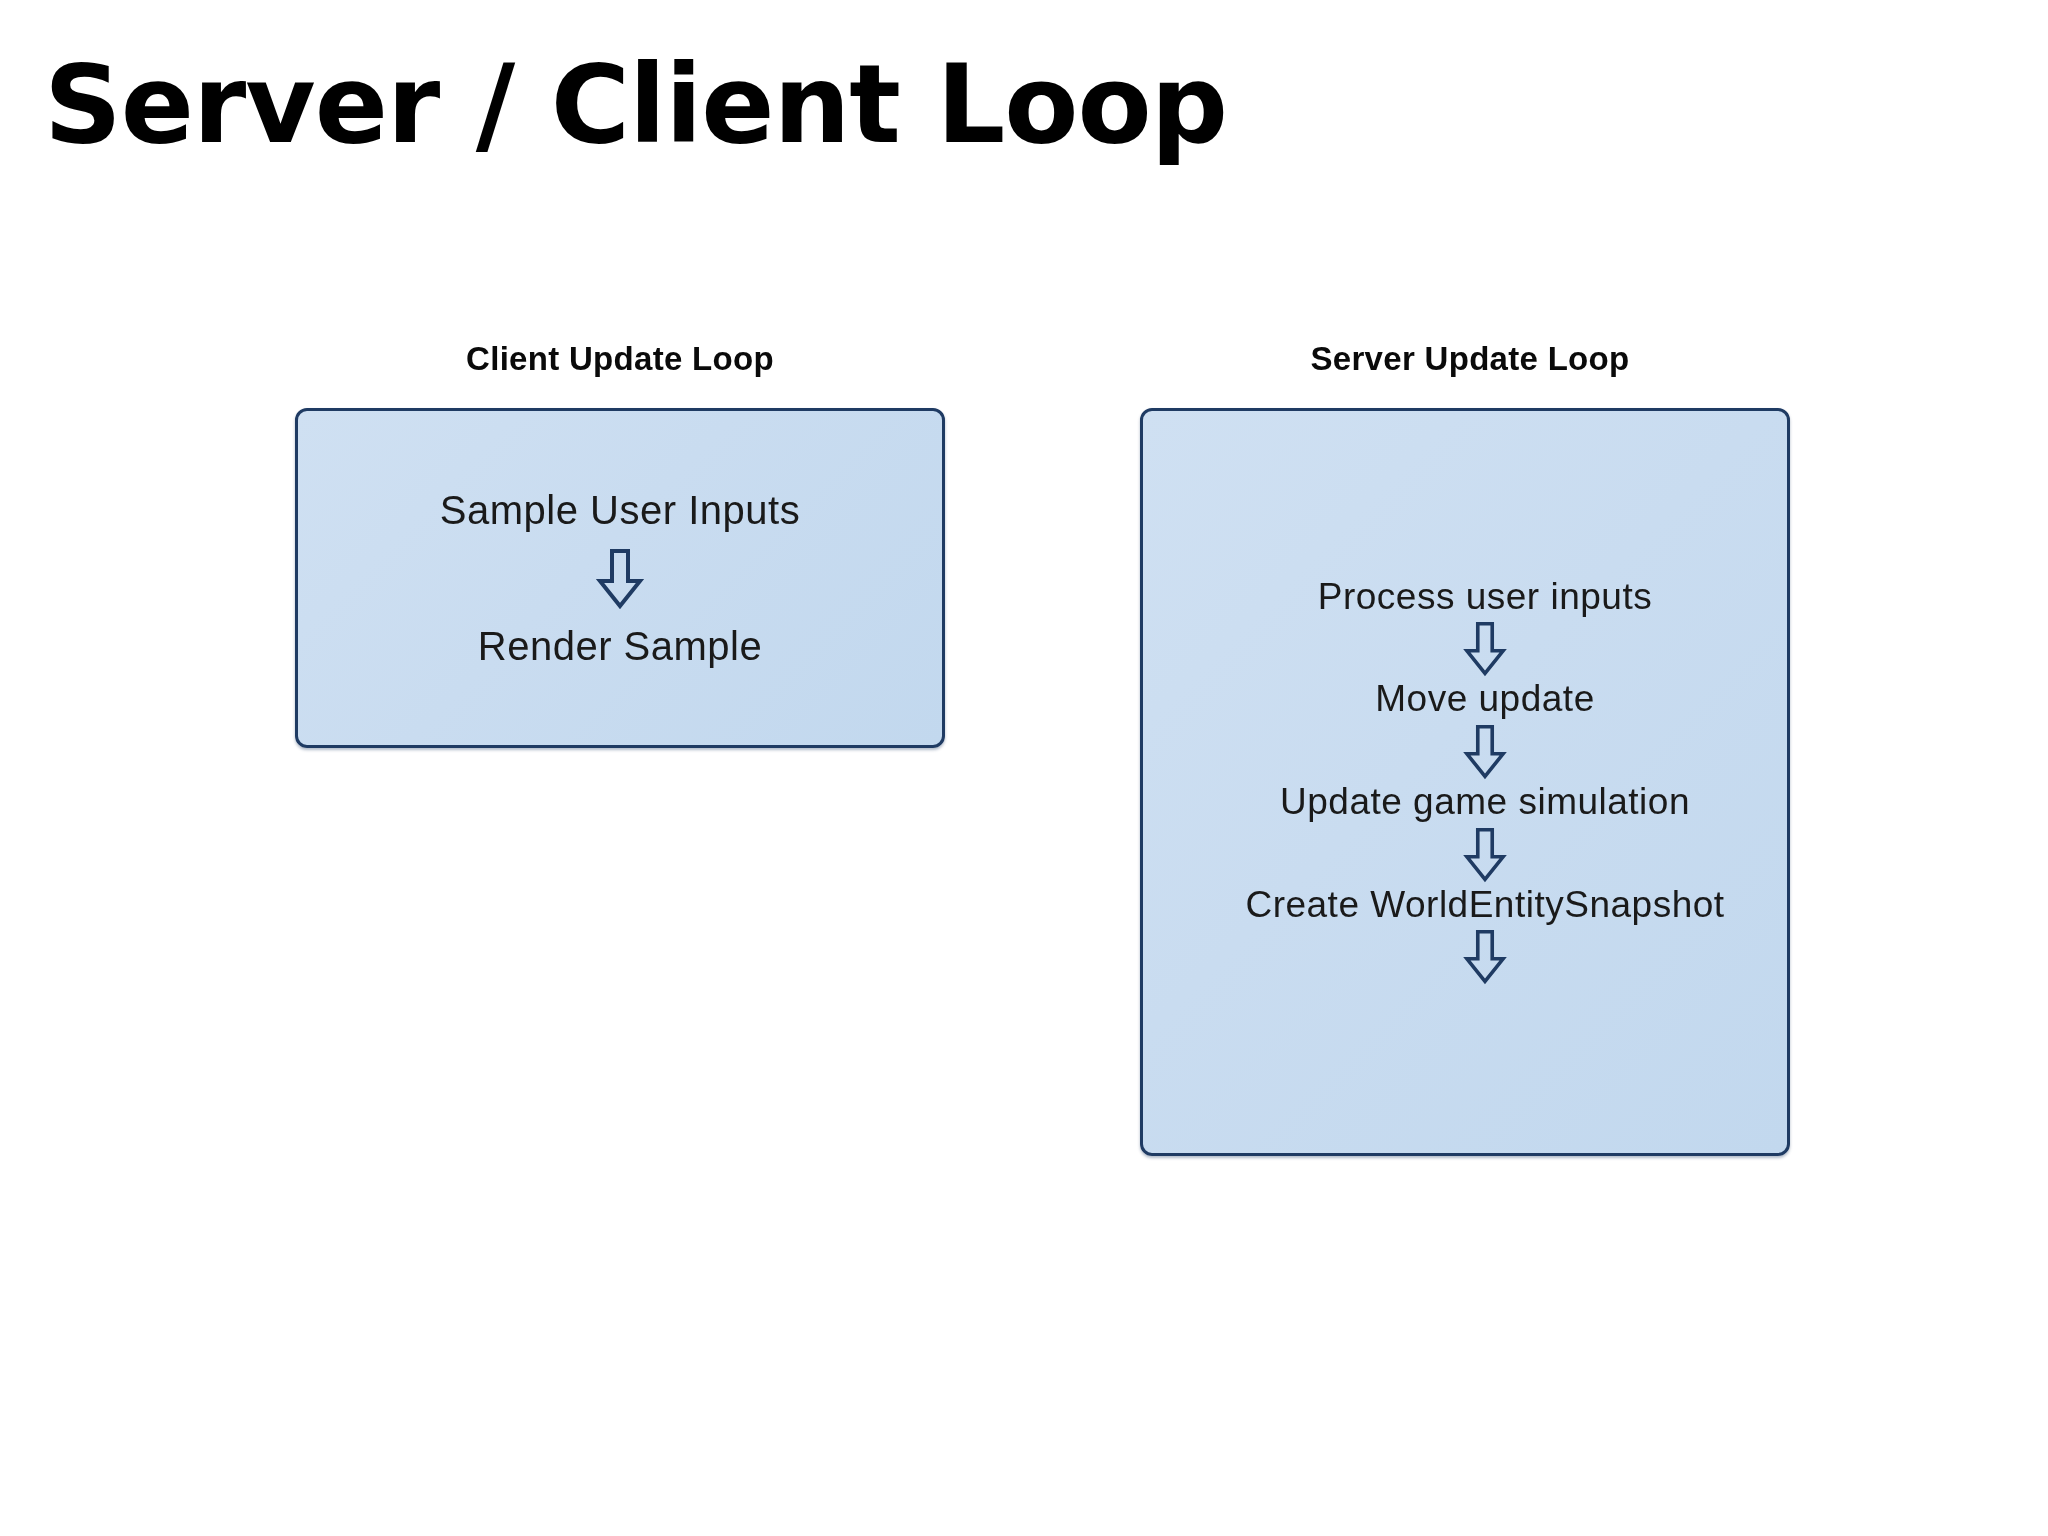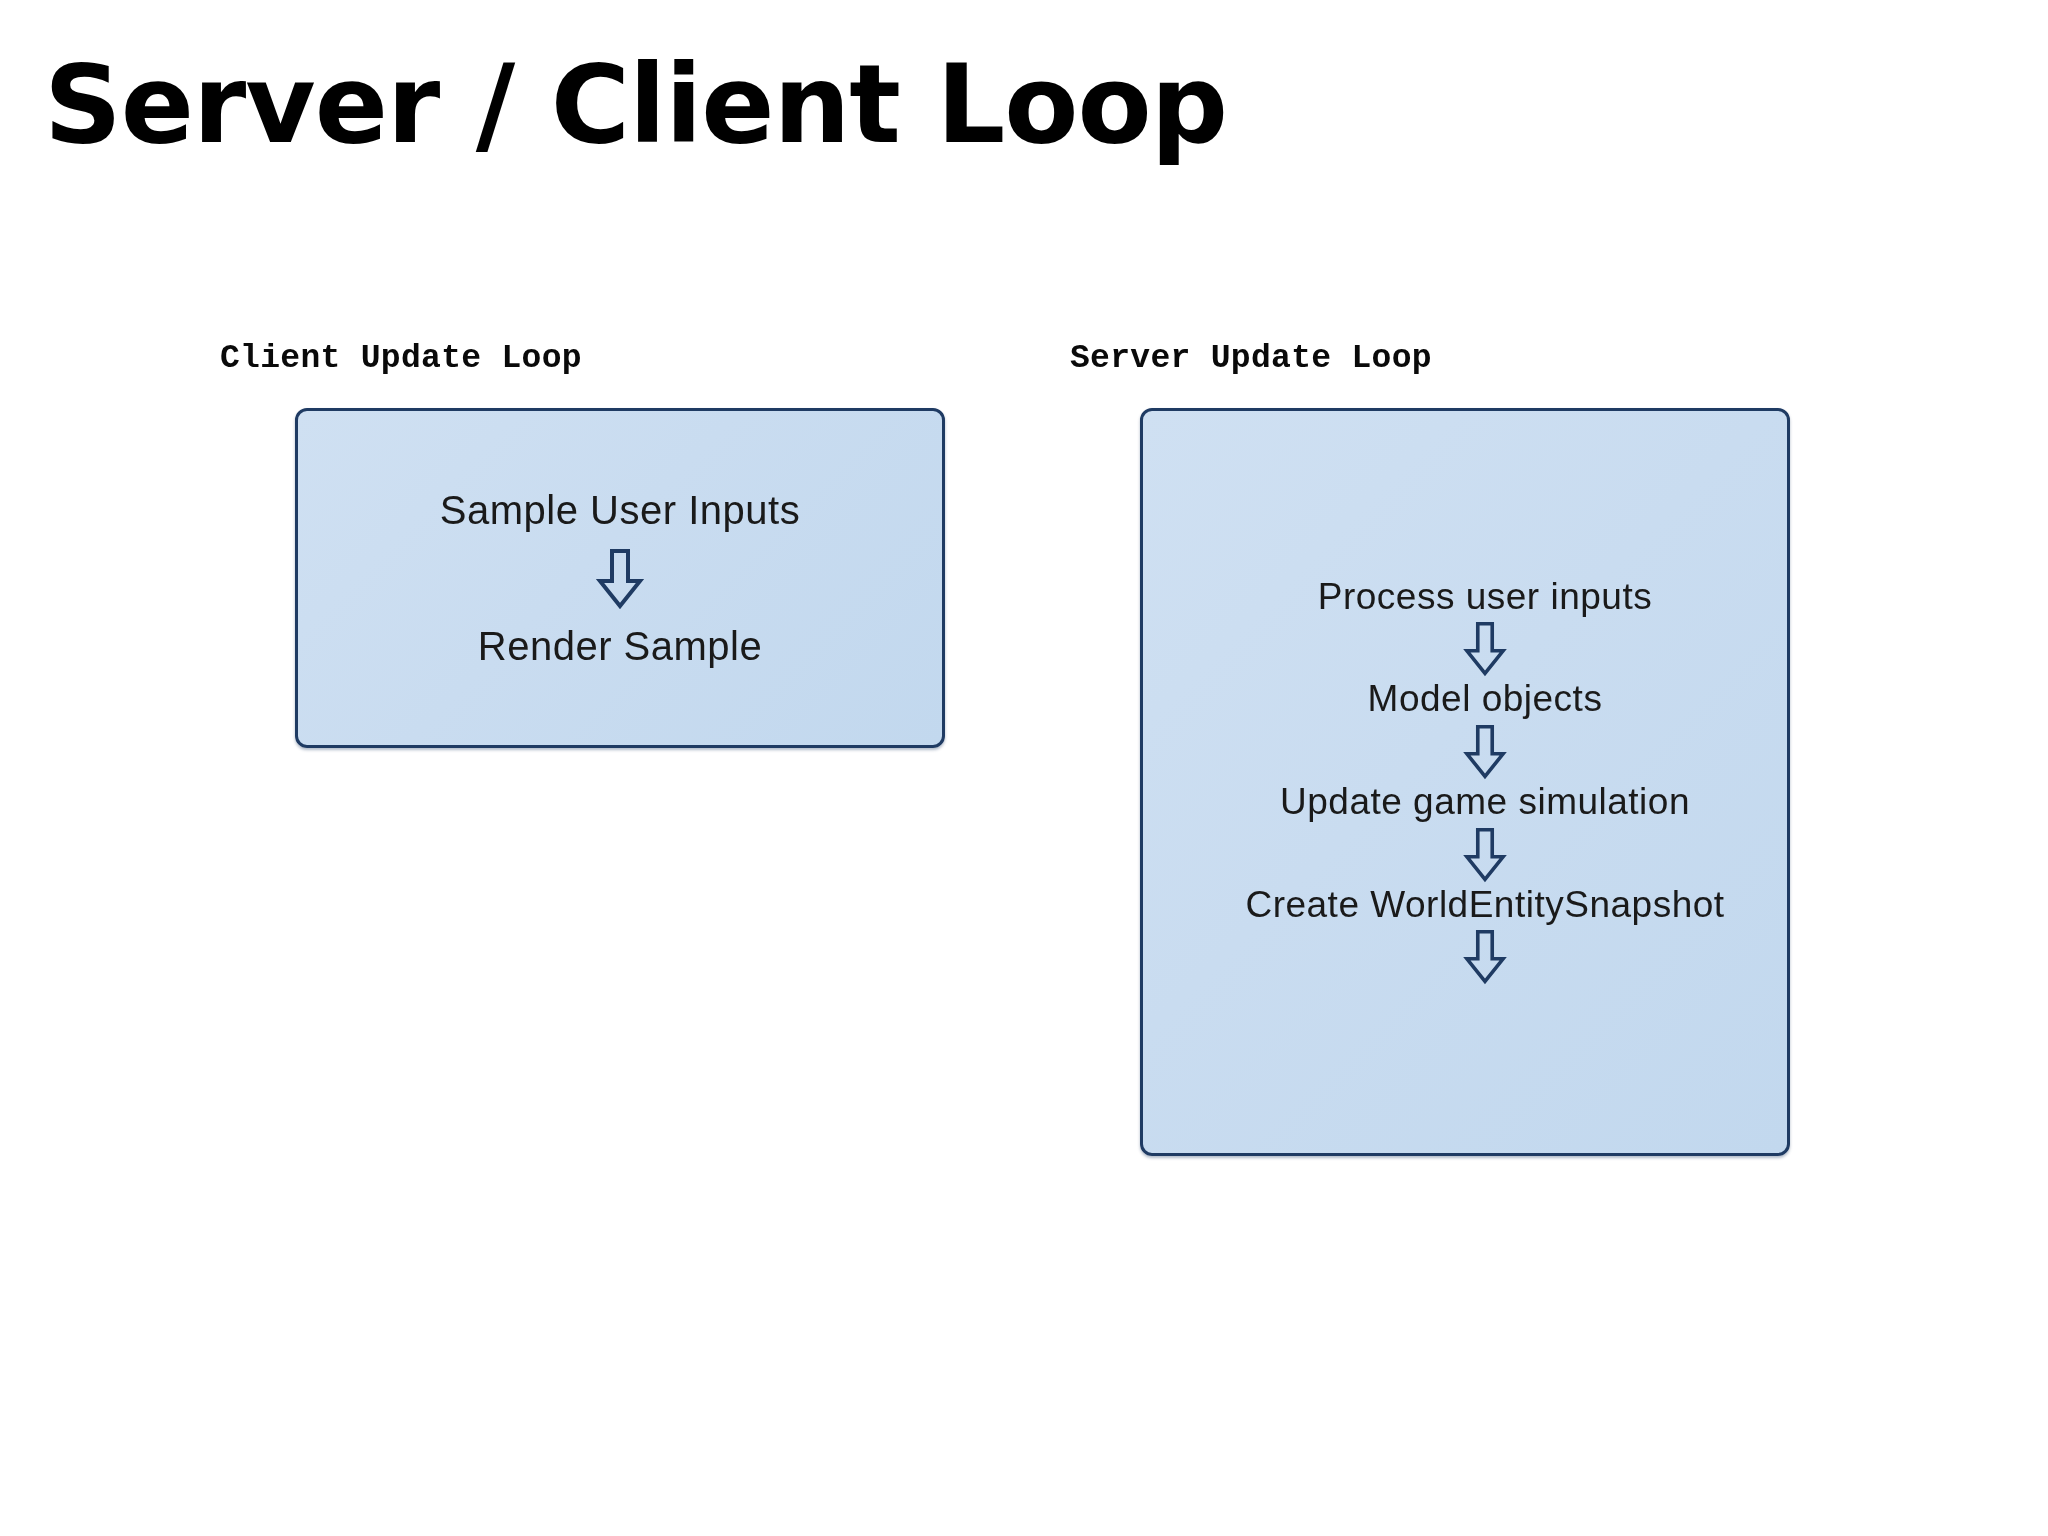--- a/index.html
+++ b/index.html
@@ -40,21 +40,22 @@
 
   .loop-group {
     position: absolute;
   }
 
   .loop-heading {
     position: absolute;
     left: 0;
     width: 100%;
     top: 0;
-    font-family: Liberation Mono, monospace;
+    text-align: center;
+    font-family: Liberation Sans, sans-serif;
     font-size: 33px;
     font-weight: 700;
     color: #0a0a0a;
     letter-spacing: 0.3px;
     white-space: nowrap;
   }
 
   .loop-box {
     position: absolute;
     left: 0;
@@ -154,21 +155,21 @@
       <div class="steps">
 
         <div class="step-label">Process user inputs</div>
 
         <span class="step-arrow">
           <svg width="46" height="56" viewBox="0 0 50 62" xmlns="http://www.w3.org/2000/svg">
             <path d="M17 3 H33 V33 H45 L25 58 L5 33 H17 Z" fill="none" stroke="#1F3B63" stroke-width="4" stroke-linejoin="miter"></path>
           </svg>
         </span>
 
-        <div class="step-label">Model objects</div>
+        <div class="step-label">Move update</div>
 
         <span class="step-arrow">
           <svg width="46" height="56" viewBox="0 0 50 62" xmlns="http://www.w3.org/2000/svg">
             <path d="M17 3 H33 V33 H45 L25 58 L5 33 H17 Z" fill="none" stroke="#1F3B63" stroke-width="4" stroke-linejoin="miter"></path>
           </svg>
         </span>
 
         <div class="step-label">Update game simulation</div>
 
         <span class="step-arrow">

